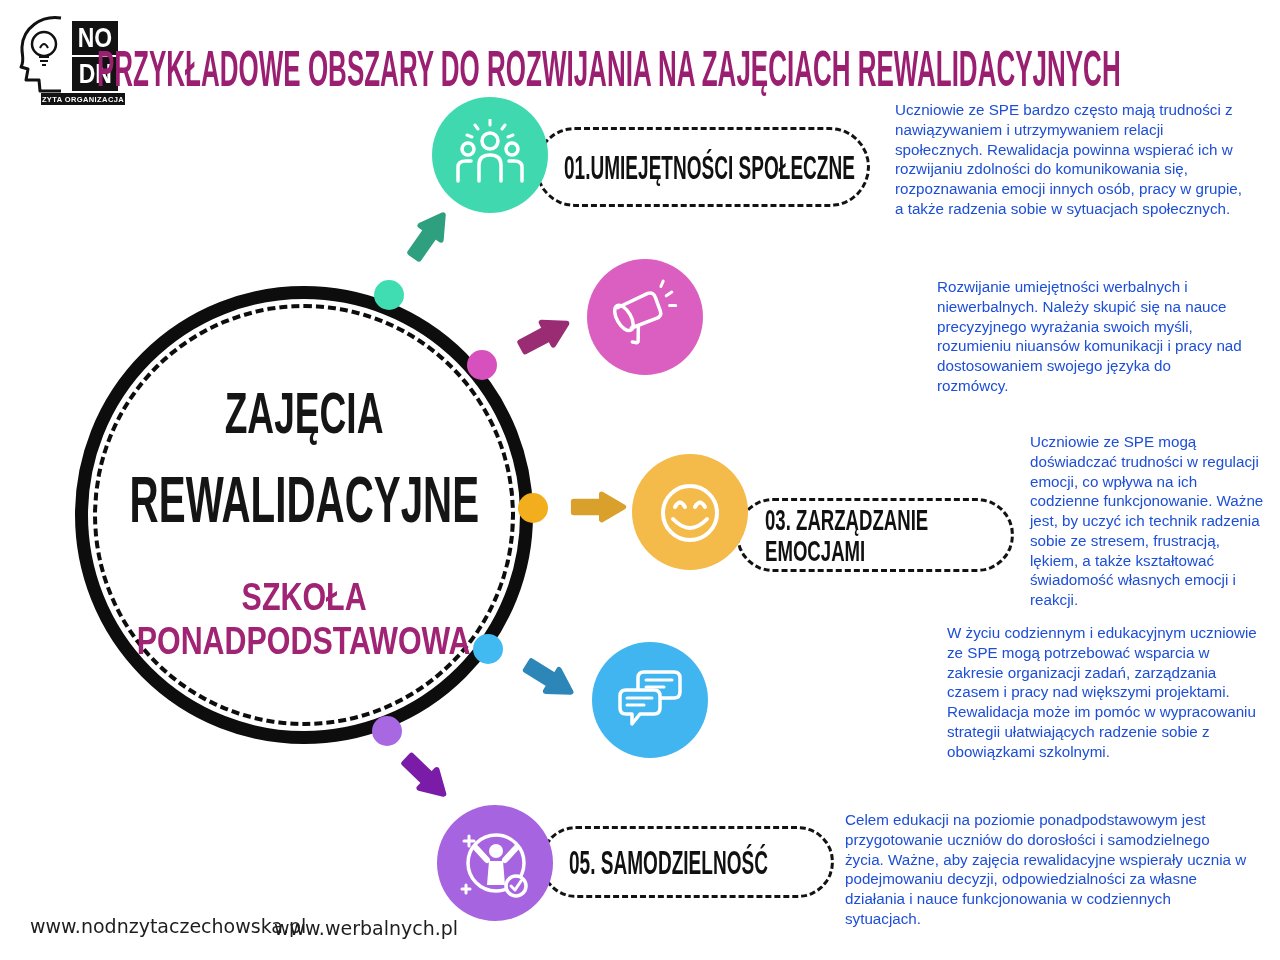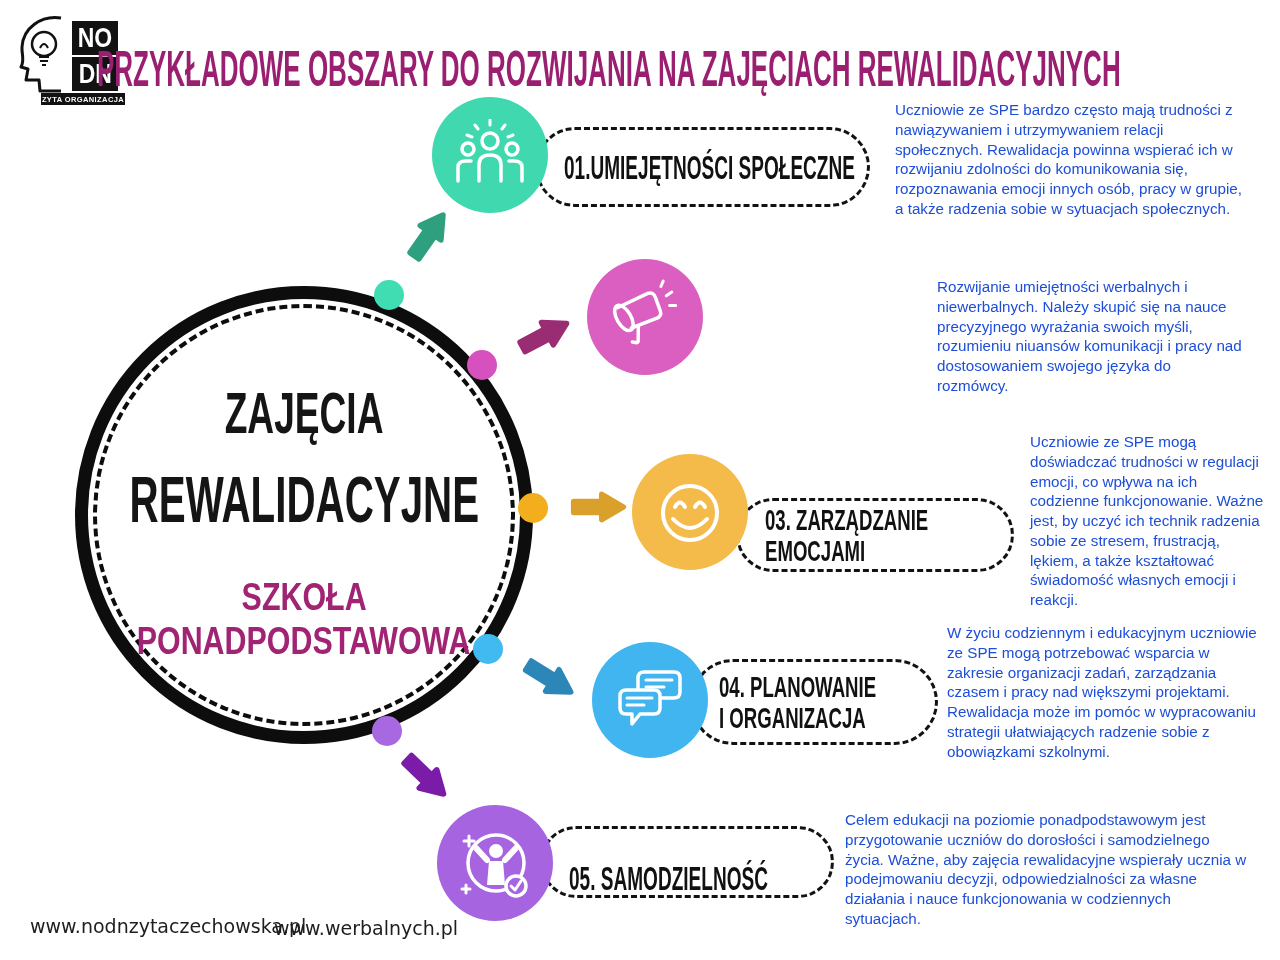--- a/index.html
+++ b/index.html
@@ -48,21 +48,21 @@
   .ic4{left:592px;top:642px;}.ic5{left:437px;top:805px;}
   .ic svg{stroke:#fff;fill:none;stroke-linecap:round;stroke-linejoin:round;}
 
   
   .lbl{position:absolute;border:3px dashed #121212;background:#fff;display:flex;align-items:center;
        box-sizing:border-box;z-index:1;padding-left:26px;}
   .l1{left:535px;top:127px;width:335px;height:80px;border-radius:45px;text-align:right;}
   .l2{left:694px;top:284px;width:228px;height:62px;border-radius:34px;}
   .l3{left:736px;top:498px;width:278px;height:74px;border-radius:40px;}
   .l4{left:690px;top:659px;width:248px;height:86px;border-radius:46px;}
-  .l5{left:540px;top:826px;width:294px;height:72px;border-radius:40px;align-items:flex-end;}
+  .l5{left:540px;top:826px;width:294px;height:72px;border-radius:40px;}
   .lbl-txt{font-weight:700;color:#111;font-size:34px;transform:scaleX(.56);transform-origin:left center;
        white-space:nowrap;line-height:1;}
   .lbl-txt2{font-weight:700;color:#111;font-size:30px;transform:scaleX(.62);transform-origin:left center;
        white-space:nowrap;line-height:1.05;}
 
   
   .desc{position:absolute;font-family:Liberation Sans, sans-serif;font-size:15.2px;line-height:1.3;color:#1d4ed8;}
   .p1{left:895px;top:100px;width:350px;}
   .p2{left:937px;top:277px;width:305px;}
   .p3{left:1030px;top:432px;width:235px;}
@@ -172,23 +172,20 @@
   <div class="desc p3">Uczniowie ze SPE mogą doświadczać trudności w regulacji emocji, co wpływa na ich codzienne funkcjonowanie. Ważne jest, by uczyć ich technik radzenia sobie ze stresem, frustracją, lękiem, a także kształtować świadomość własnych emocji i reakcji.</div>
 
   <div class="ic ic4" style="background-color: rgb(65, 181, 239); --cc: #41B5EF;">
     <svg width="72" height="72" viewBox="0 0 72 72" stroke-width="3.5">
       <path d="M30,8 L60,8 Q66,8 66,14 L66,28 Q66,34 60,34 L44,34 L36,42 L36,34 L30,34 Q24,34 24,28 L24,14 Q24,8 30,8 Z"></path>
       <path d="M32,16 L58,16 M32,23 L50,23" stroke-width="3"></path>
       <path d="M12,26 L40,26 Q46,26 46,32 L46,44 Q46,50 40,50 L26,50 L18,60 L18,50 L12,50 Q6,50 6,44 L6,32 Q6,26 12,26 Z" fill="var(--cc)"></path>
       <path d="M13,34 L38,34 M13,41 L30,41" stroke-width="3"></path>
     </svg>
   </div>
-  <div class="lbl l4">
-    <span class="lbl-txt2"><span>04. PLANOWANIE</span><br><span>I ORGANIZACJA</span></span>
-  </div>
   <div class="desc p4">W życiu codziennym i edukacyjnym uczniowie ze SPE mogą potrzebować wsparcia w zakresie organizacji zadań, zarządzania czasem i pracy nad większymi projektami. Rewalidacja może im pomóc w wypracowaniu strategii ułatwiających radzenie sobie z obowiązkami szkolnymi.</div>
 
   <div class="ic ic5" style="background-color: rgb(166, 100, 224); --cc: #A664E0;">
     <svg width="72" height="72" viewBox="0 0 72 72" stroke-width="3.5">
       <circle cx="37" cy="36" r="28"></circle>
       <circle cx="37" cy="24" r="7" fill="#fff" stroke="none"></circle>
       <path d="M28,33 L17,21 M46,33 L57,21" stroke-width="6"></path>
       <path d="M30,34 L44,34 L46,58 L28,58 Z" fill="#fff" stroke="none"></path>
       <path d="M10,9 L10,19 M5,14 L15,14 M7,58 L7,66 M3,62 L11,62" stroke-width="3"></path>
       <circle cx="57" cy="59" r="10" fill="var(--cc)"></circle>

